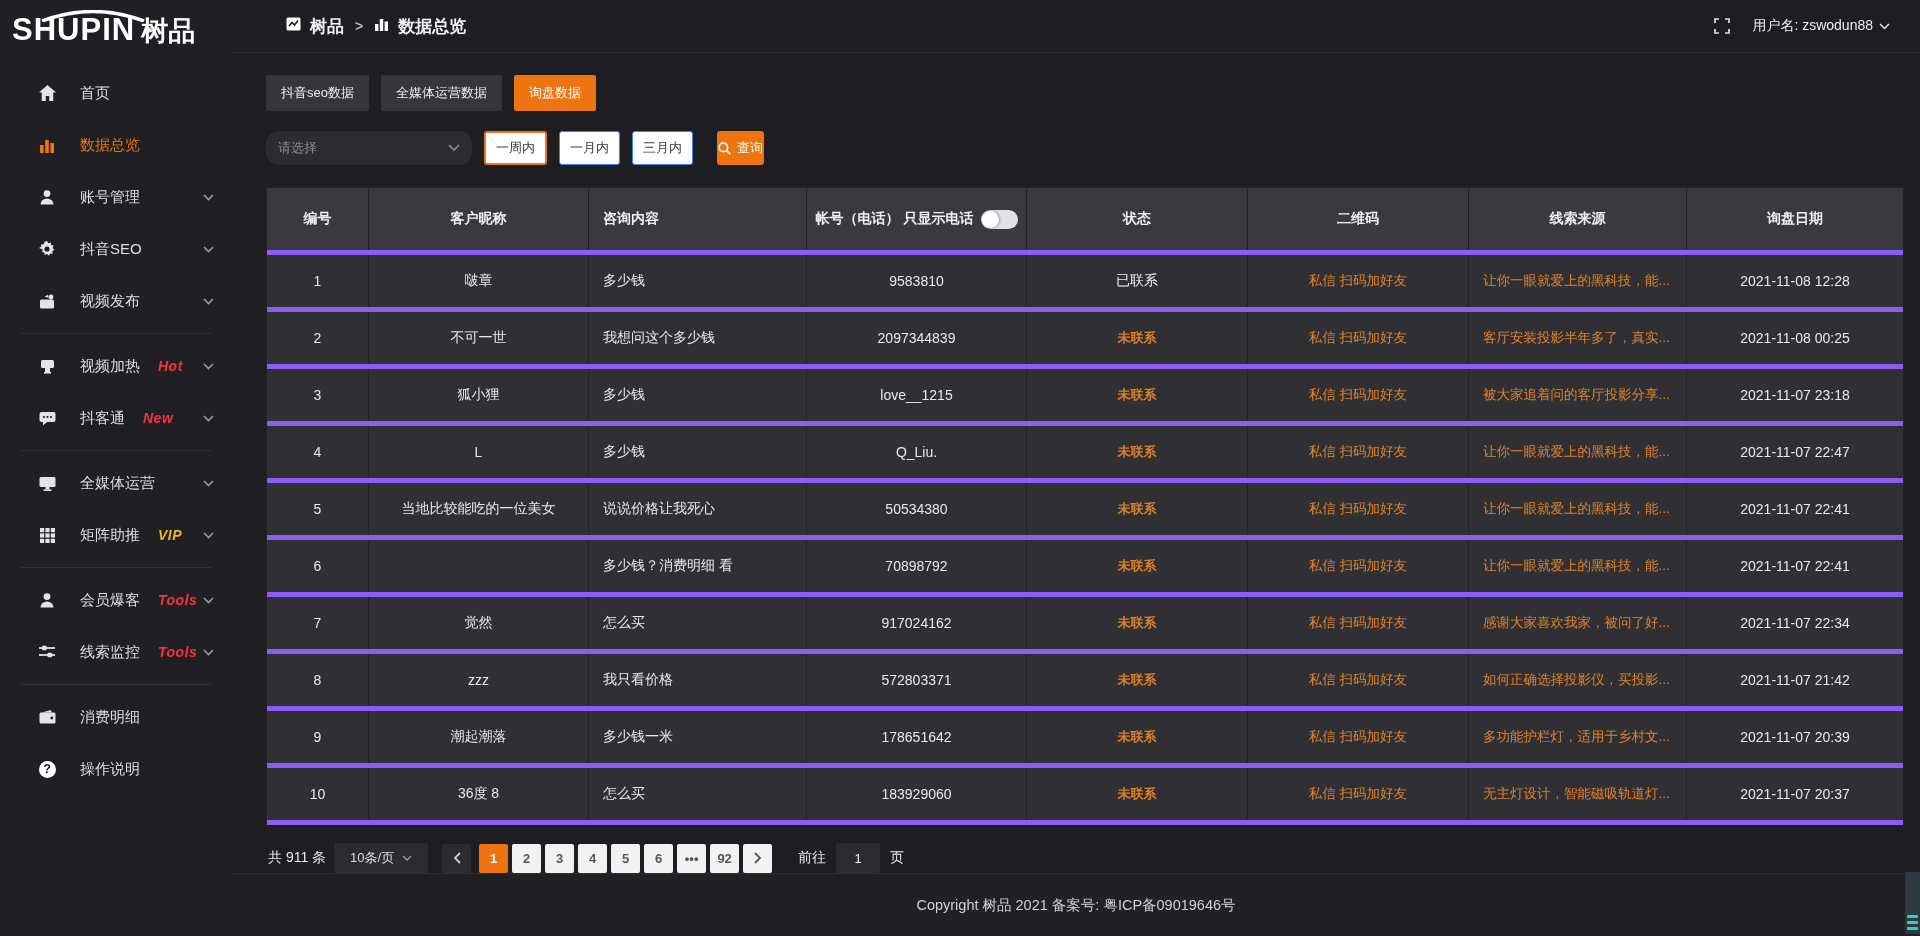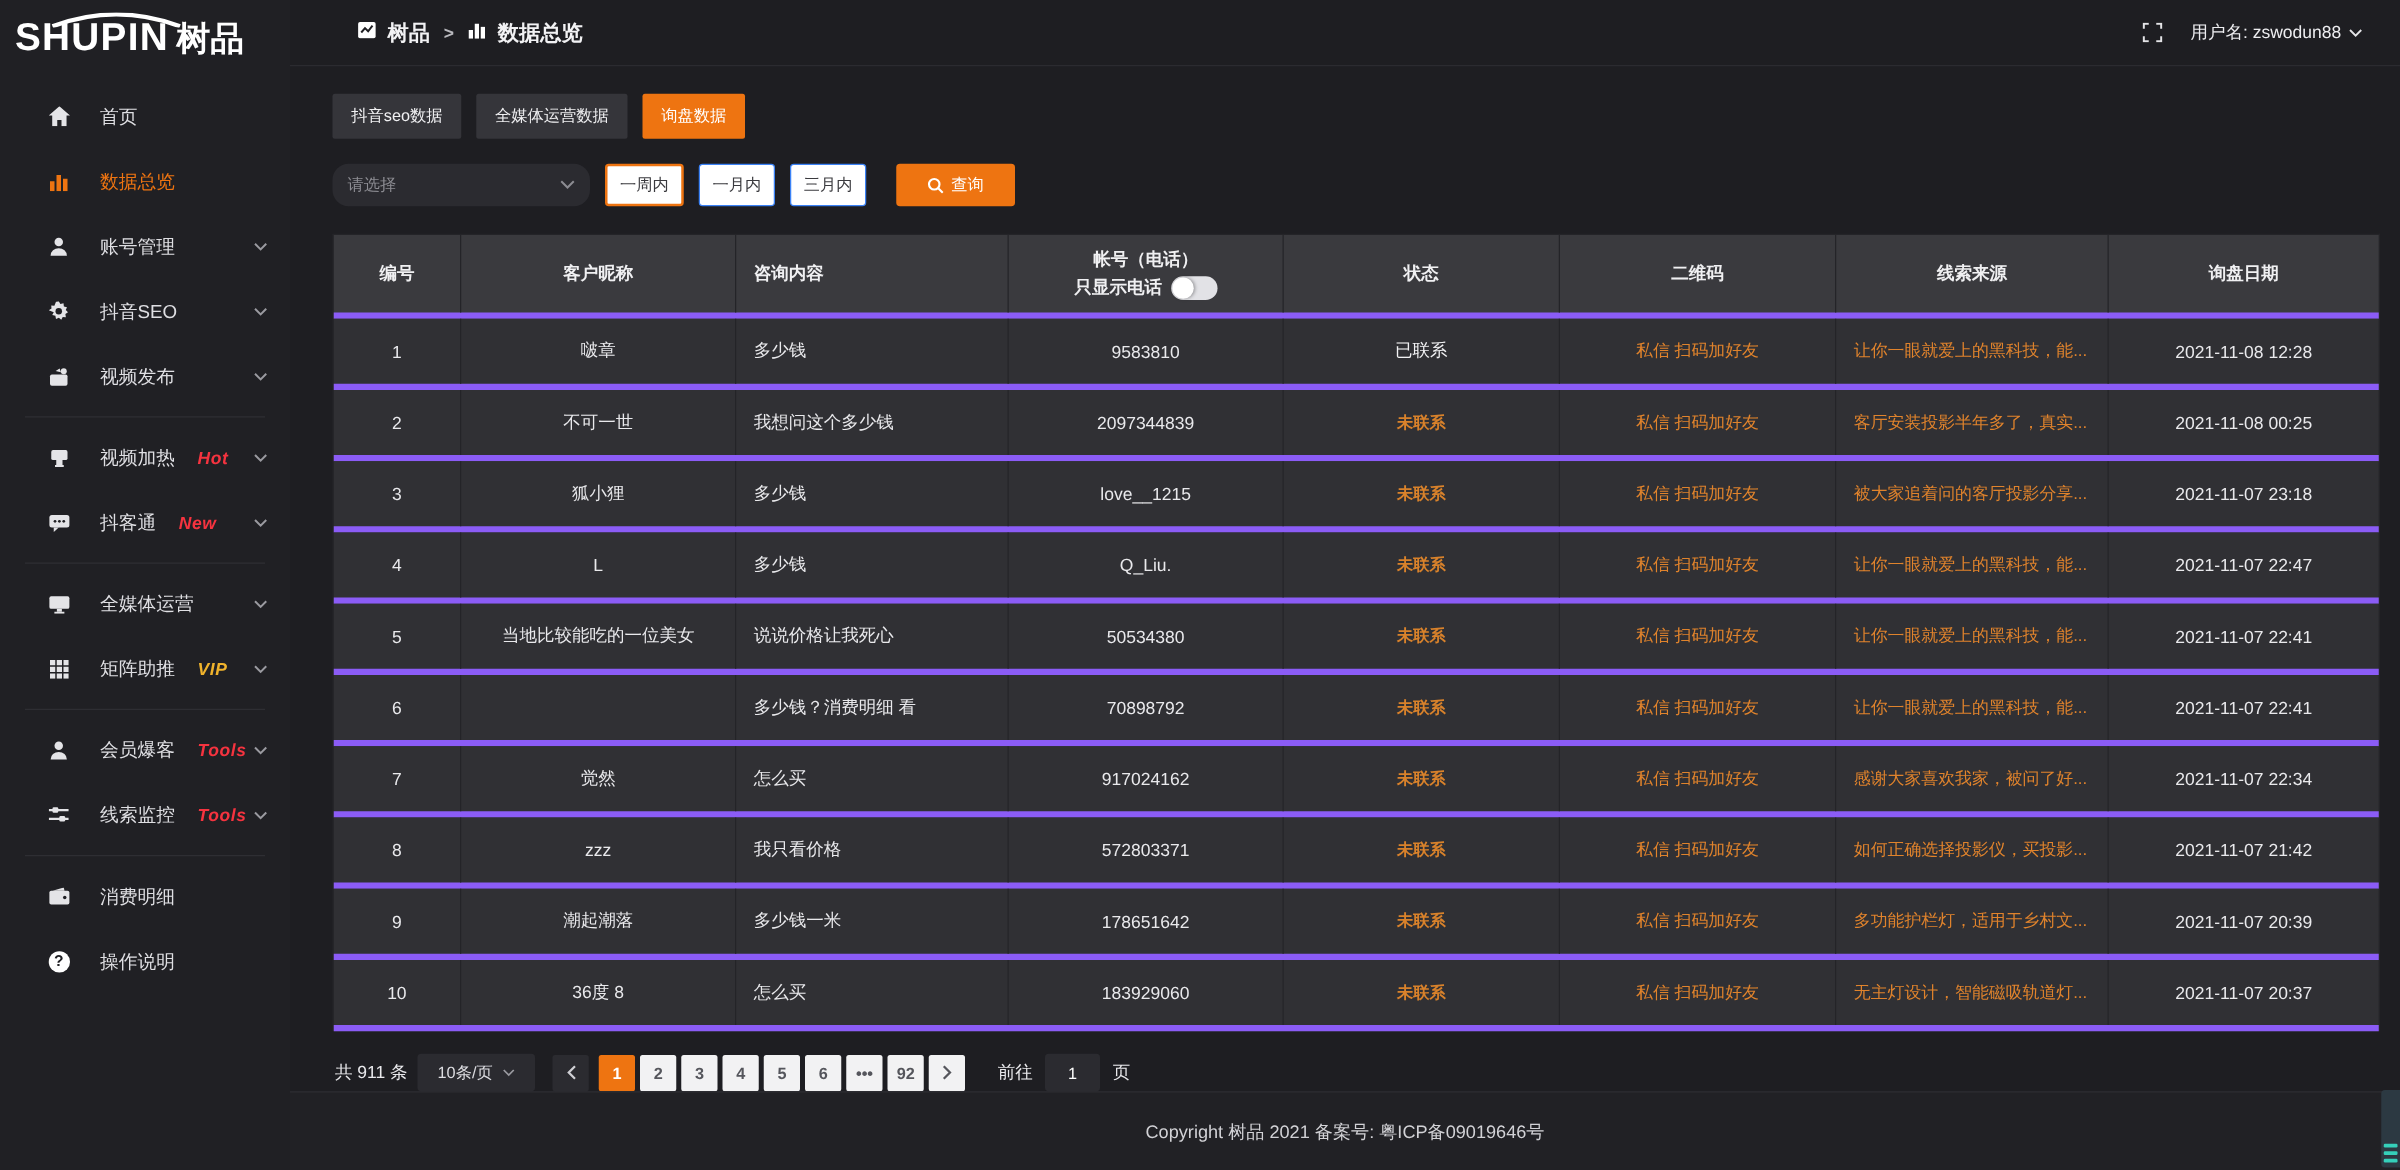--- a/index.html
+++ b/index.html
@@ -42,31 +42,31 @@
   .tabs { display:flex; gap:12px; margin:2px 0 20px; }
   .tab { background:#35353a; color:#f0f0f2; font-size:13px; padding:9px 15px; border-radius:2px; cursor:pointer; }
   .tab.active { background:var(--accent,#ee7411); color:#fff; }
 
   
   .filters { display:flex; align-items:center; gap:10px; margin-bottom:22px; }
   .select { width:206px; height:34px; background:#2b2b30; border-radius:13px; display:flex; align-items:center; padding:0 12px; color:#8c8c92; font-size:13px; cursor:pointer; }
   .select .spacer { flex:1; }
   .range-btn { height:34px; min-width:56px; padding:0 10px; background:#fff; color:#3a3a3e; border:1px solid #3b82f6; border-radius:3px; font-size:13px; display:flex; align-items:center; justify-content:center; cursor:pointer; margin-left:2px; }
   .range-btn.active { border:2px solid var(--accent,#ee7411); }
-  .search-btn { height:34px; margin-left:14px; padding:0 25px; background:var(--accent,#ee7411); color:#fff; border:none; border-radius:3px; font-size:13px; display:flex; align-items:center; gap:6px; cursor:pointer; }
+  .search-btn { height:34px; margin-left:14px; padding:0 1px; background:var(--accent,#ee7411); color:#fff; border:none; border-radius:3px; font-size:13px; display:flex; align-items:center; gap:6px; cursor:pointer; }
 
   
   .table { width:1638px; border:1px solid #242428; border-bottom:none; }
   .tr { display:grid; grid-template-columns:102px 220px 218px 220px 221px 221px 218px minmax(0,1fr); background:#303034; border-bottom:5px solid #8b5cf6; }
   .tr.head { background:#3a3a3e; }
   .td { border-right:1px solid #242428; display:flex; align-items:center; justify-content:center; text-align:center; padding:0 10px; min-height:52px; font-size:14px; color:#e9e9ec; overflow:hidden; white-space:nowrap; }
   .td:last-child { border-right:none; }
   .tr.head .td { min-height:62px; font-weight:bold; color:#f0f0f2; }
   .td.left { justify-content:flex-start; text-align:left; padding-left:14px; }
-  .td.col-stack { flex-direction:column; gap:4px; padding:8px 10px; }
+  .td.col-stack { flex-direction:row; gap:4px; padding:8px 10px; }
   .phone-row { display:flex; align-items:center; gap:7px; font-weight:bold; }
   .toggle { width:37px; height:19px; border-radius:10px; background:#e2e2e6; position:relative; cursor:pointer; display:inline-block; }
   .toggle .knob { position:absolute; left:1px; top:1px; width:17px; height:17px; border-radius:50%; background:#fff; box-shadow:1px 0 3px rgba(0,0,0,.35); }
   .td.status-pending { color:var(--status_orange,#d9822b); font-weight:bold; font-size:13px; }
   .td.status-done { color:#f2f2f4; }
   .td.link { color:var(--link,#e0832c); cursor:pointer; font-size:13.5px; }
 
   
   .pagination { display:flex; align-items:center; margin:18px 0 0 2px; gap:0; font-size:14px; }
   .pg-total { color:#e9e9ec; margin-right:8px; }

